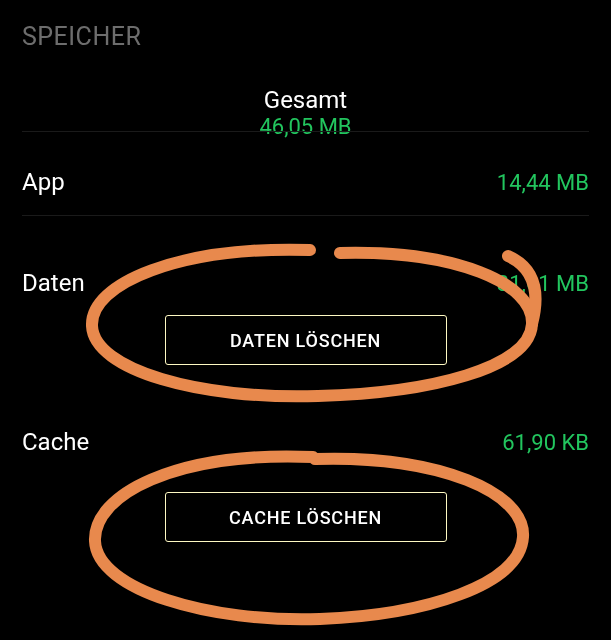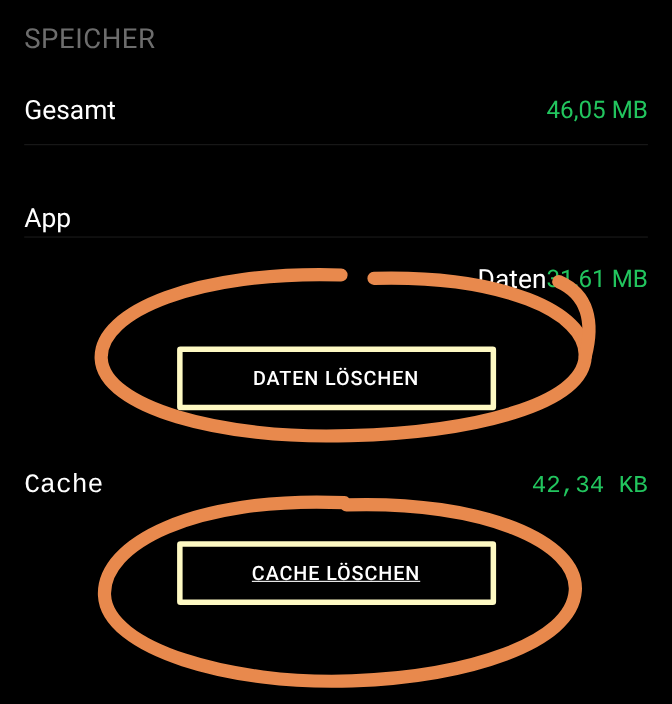--- a/index.html
+++ b/index.html
@@ -53,21 +53,21 @@
     right: 22px;
     height: 1px;
     background: #1a1a1a;
   }
   .btn {
     position: absolute;
     left: 50%;
     transform: translateX(-50%);
     width: 280px;
     height: 48px;
-    border: 5px solid #fef9c3;
+    border: 1px solid #fef9c3;
     border-radius: 3px;
     background: transparent;
     color: #ffffff;
     font-size: 18px;
     font-weight: 500;
     letter-spacing: 0.8px;
     display: flex;
     align-items: center;
     justify-content: center;
     cursor: pointer;
@@ -79,61 +79,62 @@
   }
   .annotation path {
     stroke: #e8894d;
     stroke-width: 12;
     fill: none;
     stroke-linecap: round;
     stroke-linejoin: round;
   }
 
   
-  #row-gesamt { top: 86px; }
+  #row-gesamt { top: 86px; flex-direction: column; }
   #div1       { top: 131px; }
-  #row-app    { top: 184px; }
+  #row-app    { top: 168px; }
   #div2       { top: 215px; }
-  #row-daten  { top: 240px; justify-content: flex-end; }
+  #row-daten  { top: 269px; }
   #btn-daten  { top: 315px; }
-  #row-cache  { top: 428px; font-family: Liberation Mono, monospace; }
-  #btn-cache  { top: 492px; text-decoration: underline; }
+  #row-cache  { top: 428px; }
+  #btn-cache  { top: 492px; }
 </style>
 </head>
 <body>
 
 <div class="screen">
 
   <div class="section-header">SPEICHER</div>
 
   <div id="row-gesamt" class="row">
     <span class="label">Gesamt</span>
     <span class="value">46,05 MB</span>
   </div>
 
   <div id="div1" class="divider"></div>
 
   <div id="row-app" class="row">
     <span class="label">App</span>
+    <span class="value">14,44 MB</span>
   </div>
 
   <div id="div2" class="divider"></div>
 
   <div id="row-daten" class="row">
     <span class="label">Daten</span>
     <span class="value">31,61 MB</span>
   </div>
 
   <div id="btn-daten" class="btn">
     <span>DATEN LÖSCHEN</span>
   </div>
 
   <div id="row-cache" class="row">
     <span class="label">Cache</span>
-    <span class="value">42,34 KB</span>
+    <span class="value">61,90 KB</span>
   </div>
 
   <div id="btn-cache" class="btn">
     <span>CACHE LÖSCHEN</span>
   </div>
 
   <svg class="annotation" style="left:60px; top:238px; width:510px; height:175px;" viewBox="0 0 510 175">
     <path d="M 250 12
              C 120 8, 30 45, 32 88
              C 34 132, 140 162, 258 158

